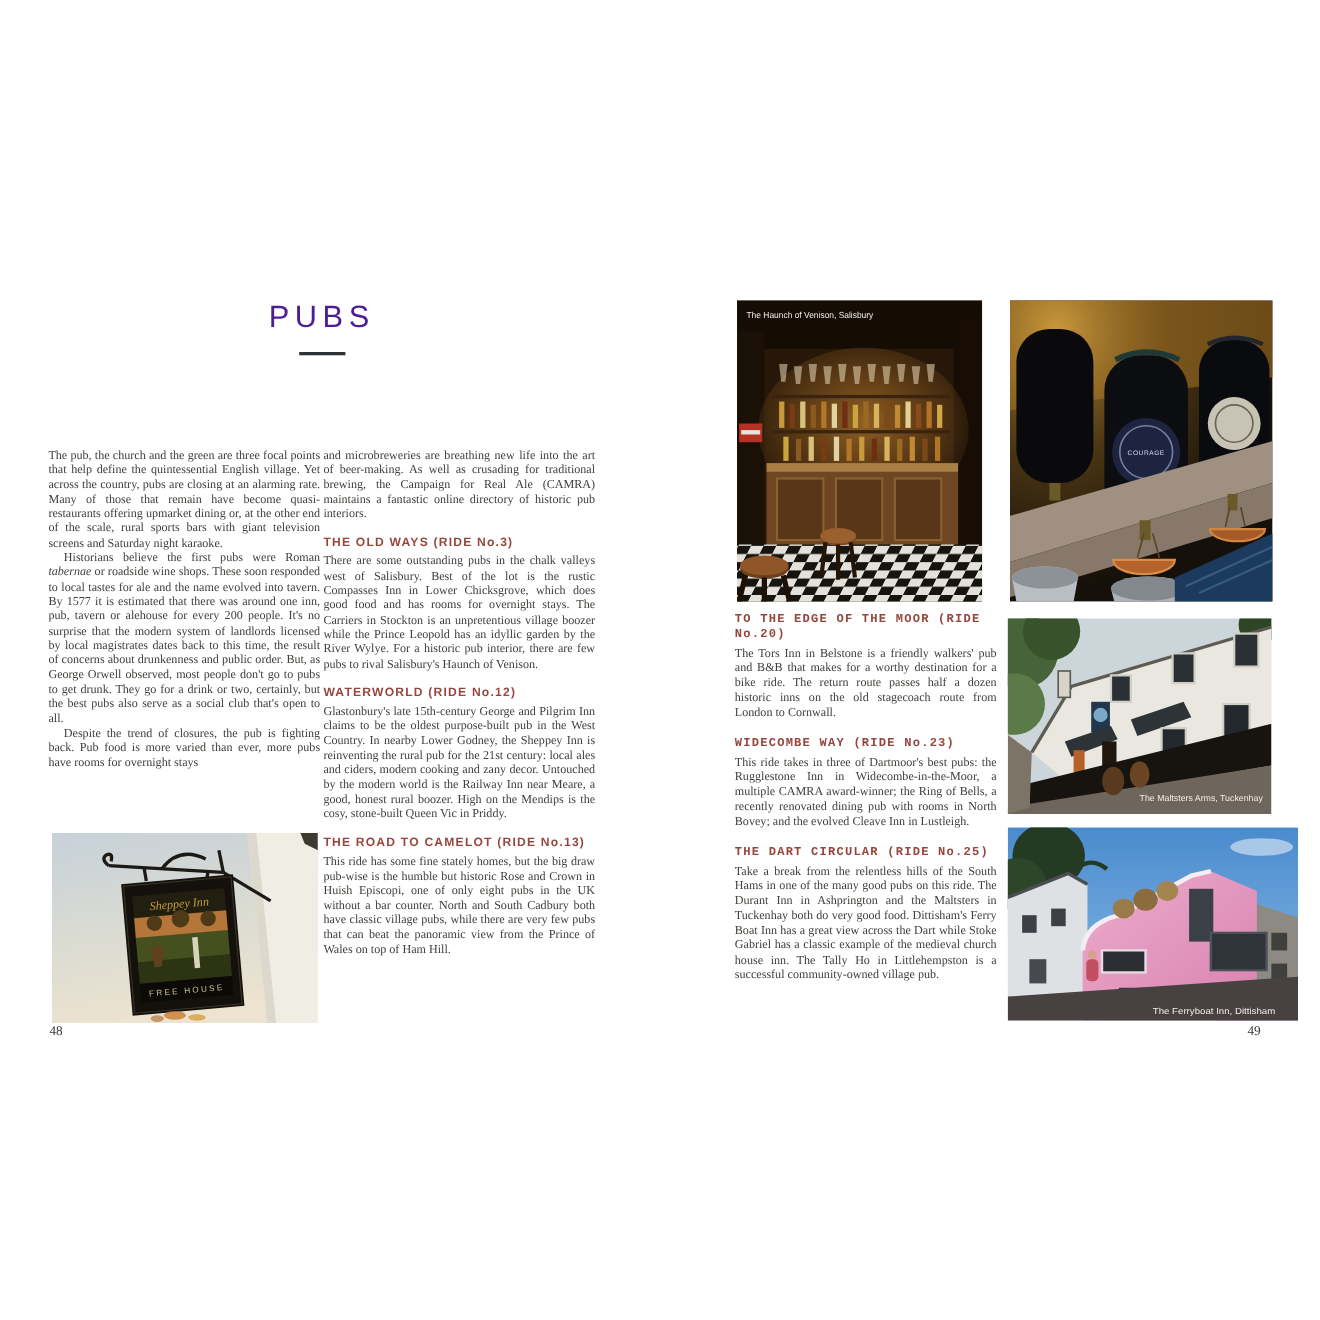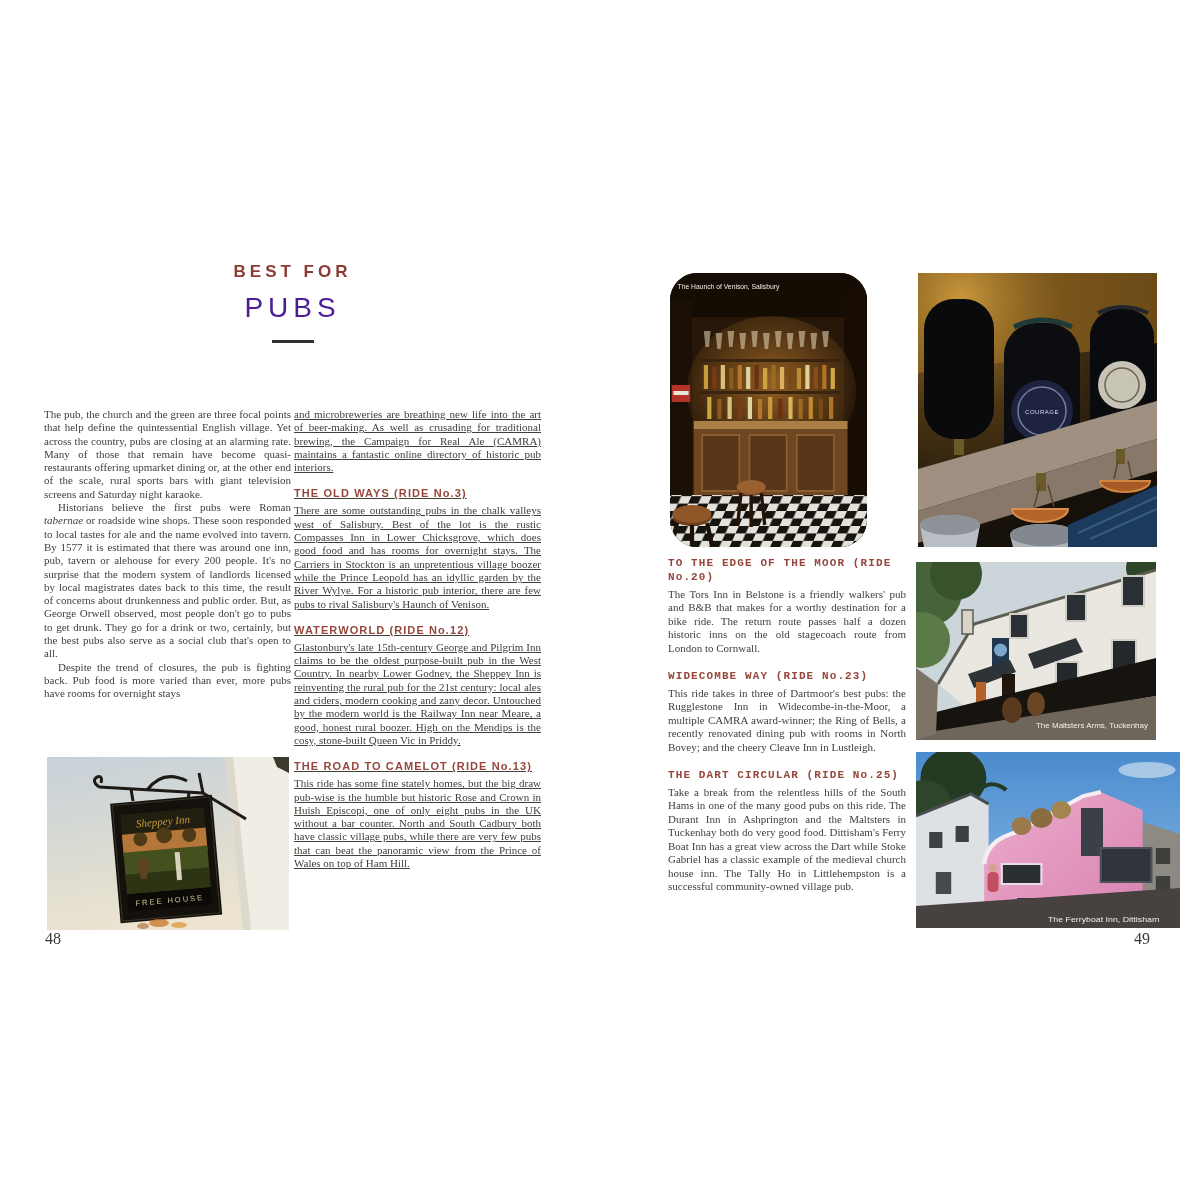--- a/index.html
+++ b/index.html
@@ -17,62 +17,61 @@
     margin-top:10px;font-family:"Liberation Sans", sans-serif;font-size:28px;
     font-weight:500;letter-spacing:5px;color:#4c1d95;
   }
   .title-rule{width:42px;height:3px;background:#2e3235;margin:16px auto 0 auto;}
   
   .bodycol{
     position:absolute;top:408px;width:247px;font-size:11px;line-height:13.3px;
     text-align:justify;color:#42403c;
   }
   .col1{left:44px;}
-  .col2{left:294px;text-decoration:underline;}
+  .col2{left:294px;}
   .bodycol p{margin:0;}
   .bodycol p.indent{text-indent:14px;}
   .sec-heading{
     font-family:"Liberation Sans", sans-serif;font-size:11px;font-weight:700;
     letter-spacing:1.1px;color:#96473d;line-height:14px;margin:12px 0 4px 0;
     text-align:left;
   }
   .sec-body{margin:0;}
   
   .rcol{
     position:absolute;left:668px;top:556px;width:238px;font-size:11px;
     line-height:13.4px;text-align:justify;color:#42403c;
   }
   .rcol .sec-heading{margin:14px 0 4px 0;font-family:Liberation Mono, monospace;}
   .rcol .sec-heading.first{margin-top:0;}
   
   figure{margin:0;padding:0;position:absolute;overflow:hidden;}
   figure svg{display:block;width:100%;height:100%;}
   .ph-sign{left:47px;top:757px;width:242px;height:173px;}
-  .ph-haunch{left:670px;top:273px;width:197px;height:274px;border-radius:27px;}
+  .ph-haunch{left:670px;top:273px;width:223px;height:274px;}
   .ph-casks{left:918px;top:273px;width:239px;height:274px;}
   .ph-maltsters{left:916px;top:562px;width:240px;height:178px;}
   .ph-ferryboat{left:916px;top:752px;width:264px;height:176px;}
   .photo-caption{
     font-family:"Liberation Sans", sans-serif;font-size:8px;fill:#f0efe9;
   }
   
   .page-num{
     position:absolute;top:930px;font-family:"Liberation Serif", serif;
-    font-size:16px;color:#3c3a36;
+    font-size:12px;color:#3c3a36;
   }
   .pn-left{left:45px;}
   .pn-right{left:1134px;}
 </style>
 </head>
 <body>
 
 <div class="canvas">
 
   <div class="lp-header">
-    <div class="eyebrow">BEST FOR</div>
     <div class="big-title">PUBS</div>
     <div class="title-rule"></div>
   </div>
 
   <div class="bodycol col1">
     <p>The pub, the church and the green are three focal points that help define the quintessential English village. Yet across the country, pubs are closing at an alarming rate. Many of those that remain have become quasi-restaurants offering upmarket dining or, at the other end of the scale, rural sports bars with giant television screens and Saturday night karaoke.</p>
     <p class="indent"><span>Historians believe the first pubs were Roman </span><i>tabernae</i><span> or roadside wine shops. These soon responded to local tastes for ale and the name evolved into tavern. By 1577 it is estimated that there was around one inn, pub, tavern or alehouse for every 200 people. It's no surprise that the modern system of landlords licensed by local magistrates dates back to this time, the result of concerns about drunkenness and public order. But, as George Orwell observed, most people don't go to pubs to get drunk. They go for a drink or two, certainly, but the best pubs also serve as a social club that's open to all.</span></p>
     <p class="indent">Despite the trend of closures, the pub is fighting back. Pub food is more varied than ever, more pubs have rooms for overnight stays</p>
   </div>
 
@@ -293,21 +292,21 @@
 
       <polygon points="150,252 239,212 239,274 150,274" fill="#1c3a5c"></polygon>
       <path d="M160,260 L239,224 M172,266 L239,236" stroke="#3f6a94" stroke-width="2" opacity="0.7"></path>
     </svg>
   </figure>
 
   <div class="rcol">
     <div class="sec-heading first">TO THE EDGE OF THE MOOR (RIDE No.20)</div>
     <p class="sec-body">The Tors Inn in Belstone is a friendly walkers' pub and B&amp;B that makes for a worthy destination for a bike ride. The return route passes half a dozen historic inns on the old stagecoach route from London to Cornwall.</p>
     <div class="sec-heading">WIDECOMBE WAY (RIDE No.23)</div>
-    <p class="sec-body">This ride takes in three of Dartmoor's best pubs: the Rugglestone Inn in Widecombe-in-the-Moor, a multiple CAMRA award-winner; the Ring of Bells, a recently renovated dining pub with rooms in North Bovey; and the cheery Cleave Inn in Lustleigh.</p>
+    <p class="sec-body">This ride takes in three of Dartmoor's best pubs: the Rugglestone Inn in Widecombe-in-the-Moor, a multiple CAMRA award-winner; the Ring of Bells, a recently renovated dining pub with rooms in North Bovey; and the evolved Cleave Inn in Lustleigh.</p>
     <div class="sec-heading">THE DART CIRCULAR (RIDE No.25)</div>
     <p class="sec-body">Take a break from the relentless hills of the South Hams in one of the many good pubs on this ride. The Durant Inn in Ashprington and the Maltsters in Tuckenhay both do very good food. Dittisham's Ferry Boat Inn has a great view across the Dart while Stoke Gabriel has a classic example of the medieval church house inn. The Tally Ho in Littlehempston is a successful community-owned village pub.</p>
   </div>
 
   <figure class="ph-maltsters">
     <svg viewBox="0 0 240 178" preserveAspectRatio="none">
       <rect width="240" height="178" fill="#ccd5d9"></rect>
 
       <g>
         <circle cx="12" cy="30" r="34" fill="#47633a"></circle>

